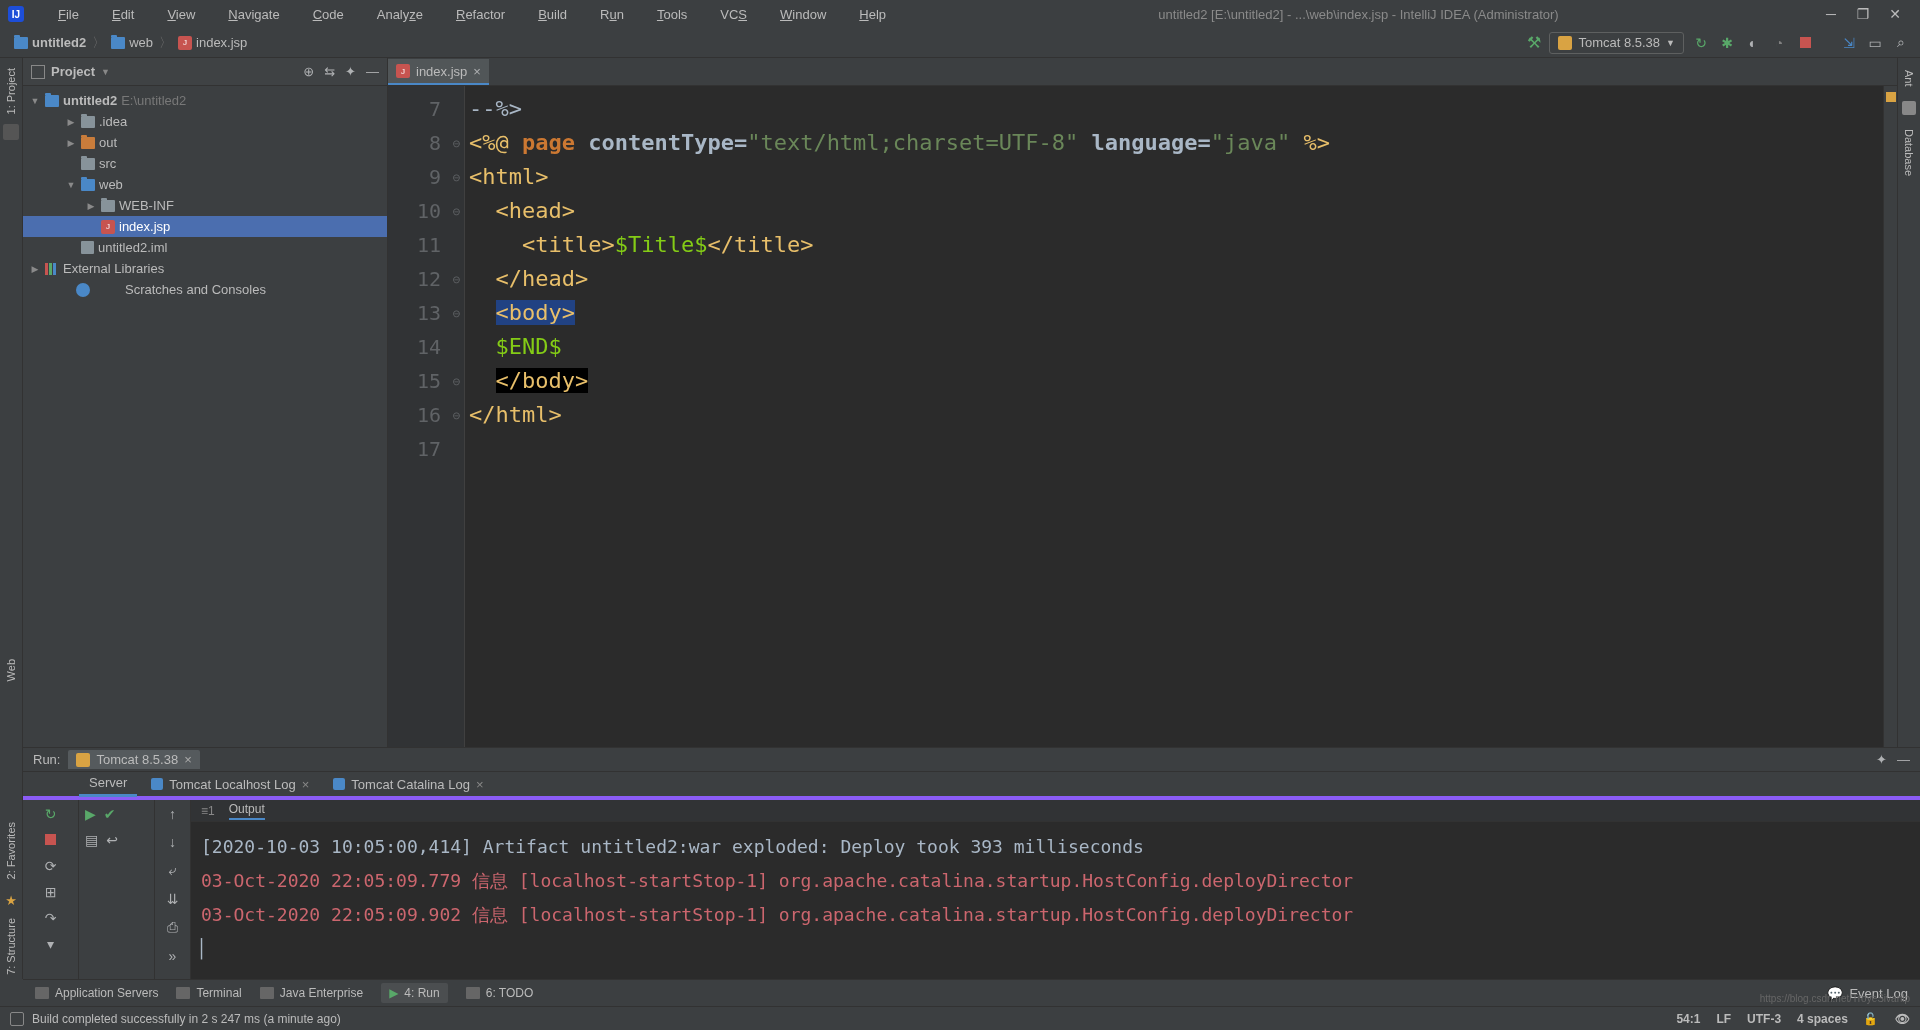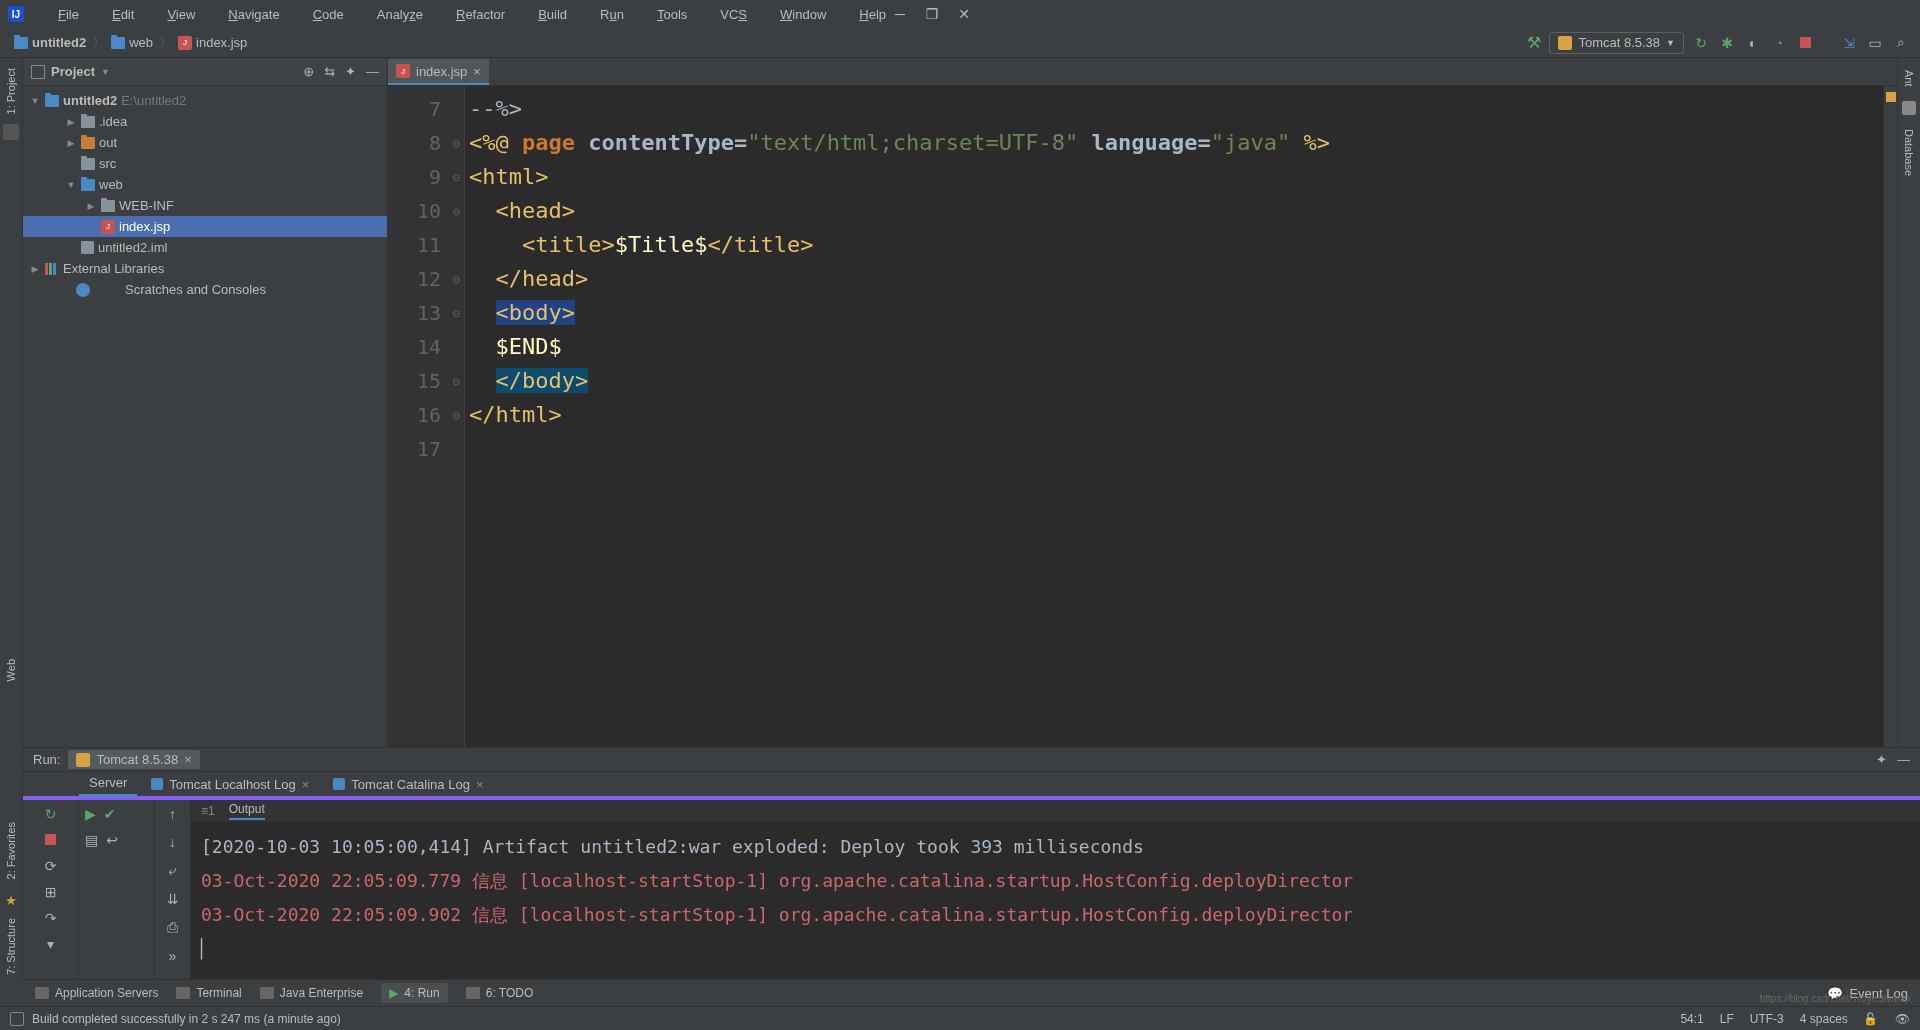--- a/index.html
+++ b/index.html
@@ -60,23 +60,23 @@
 .gutter{width:61px;background:#313335;text-align:right;padding:6px 8px 6px 0;}
 .gutter .ln{height:34px;line-height:34px;color:#606366;font-family:Consolas,monospace;font-size:20px;}
 .fold-col{width:16px;background:#313335;border-right:1px solid #404040;padding-top:6px;}
 .fold-col div{height:34px;display:flex;align-items:center;justify-content:center;color:#606366;font-size:10px;}
 .code{flex:1;padding:6px 0 6px 4px;font-family:Consolas,monospace;font-size:22px;line-height:34px;white-space:pre;color:#a9b7c6;}
 .kw{color:#cc7832;font-weight:bold;}
 .tag{color:#e8bf6a;}
 .str{color:#6a8759;}
 .txt{color:#a9b7c6;}
 .attr{color:#a9b7c6;font-weight:bold;}
-.var{color:#fef9c3;margin-top:20px;}
+.var{color:#84cc16;margin-top:20px;}
 .cl13 .tag{background:#214283;}
-.cl15 .tag{background:#0c4a6e;}
+.cl15 .tag{background:#000000;}
 .ed-crumbs{height:22px;background:#3c3f41;border-top:1px solid #323232;padding-left:92px;display:flex;align-items:center;gap:8px;color:#bbbbbb;font-size:12px;}
 .right-stripe{width:14px;background:#3c3f41;border-left:1px solid #323232;}
 .warn-sq{width:10px;height:10px;background:#d9a343;margin:6px auto 0;}
 .right-gutter{width:23px;background:#3c3f41;border-left:1px solid #323232;display:flex;flex-direction:column;align-items:center;padding-top:8px;gap:10px;}
 .right-gutter .vtext{writing-mode:vertical-rl;font-size:11px;color:#bbbbbb;padding:4px 0;}
 
 .run-panel{height:232px;background:#2b2b2b;border-top:1px solid #323232;display:flex;flex-direction:column;position:absolute;left:23px;right:0;bottom:51px;}
 .run-head{height:24px;background:#3c3f41;border-bottom:1px solid #323232;display:flex;align-items:center;padding:0 10px;gap:8px;}
 .run-head .lbl{color:#bbbbbb;}
 .run-tab{background:#555a5d;padding:2px 8px;border-radius:2px 2px 0 0;display:flex;align-items:center;gap:6px;}
@@ -99,21 +99,21 @@
 .log-n{color:#a9b7c6;}
 .log-r{color:#cc666e;}
 .run-sidecol{width:36px;background:#3c3f41;border-right:1px solid #323232;display:flex;flex-direction:column;align-items:center;padding:6px 0;gap:12px;}
 
 .bottom-tabs{position:absolute;bottom:24px;left:23px;right:0;height:27px;background:#3c3f41;border-top:1px solid #323232;display:flex;align-items:center;padding:0 12px;gap:18px;}
 .bt-item{display:flex;align-items:center;gap:6px;color:#bbbbbb;font-size:12px;cursor:pointer;}
 .bt-item.act{background:#4b4e50;padding:3px 8px;border-radius:2px;}
 .bt-right{margin-left:auto;display:flex;align-items:center;gap:6px;}
 
 .status-bar{position:absolute;bottom:0;left:0;right:0;height:24px;background:#3c3f41;border-top:1px solid #323232;display:flex;align-items:center;padding:0 10px;font-size:12px;color:#bbbbbb;}
-.status-right{margin-left:auto;display:flex;gap:16px;align-items:flex-start;}
+.status-right{margin-left:auto;display:flex;gap:16px;align-items:flex-start;font-weight:bold;}
 .watermark{position:absolute;right:10px;bottom:26px;color:#666;font-size:10px;}
 </style>
 </head>
 <body>
 
 <div class="title-bar">
   <div class="app-icon">IJ</div>
   <div class="menu-bar">
     <span class="menu-item"><u>F</u>ile</span>
     <span class="menu-item"><u>E</u>dit</span>
@@ -122,20 +122,21 @@
     <span class="menu-item"><u>C</u>ode</span>
     <span class="menu-item">Analy<u>z</u>e</span>
     <span class="menu-item"><u>R</u>efactor</span>
     <span class="menu-item"><u>B</u>uild</span>
     <span class="menu-item">R<u>u</u>n</span>
     <span class="menu-item"><u>T</u>ools</span>
     <span class="menu-item">VC<u>S</u></span>
     <span class="menu-item"><u>W</u>indow</span>
     <span class="menu-item"><u>H</u>elp</span>
   </div>
+  <div class="title-text">untitled2 [E:\untitled2] - ...\web\index.jsp - IntelliJ IDEA (Administrator)</div>
   <div class="win-controls">
     <span class="win-btn">─</span>
     <span class="win-btn">❐</span>
     <span class="win-btn">✕</span>
   </div>
 </div>
 
 <div class="toolbar-row">
   <span class="bc-item">
       <span class="folder-ico blue"></span>

